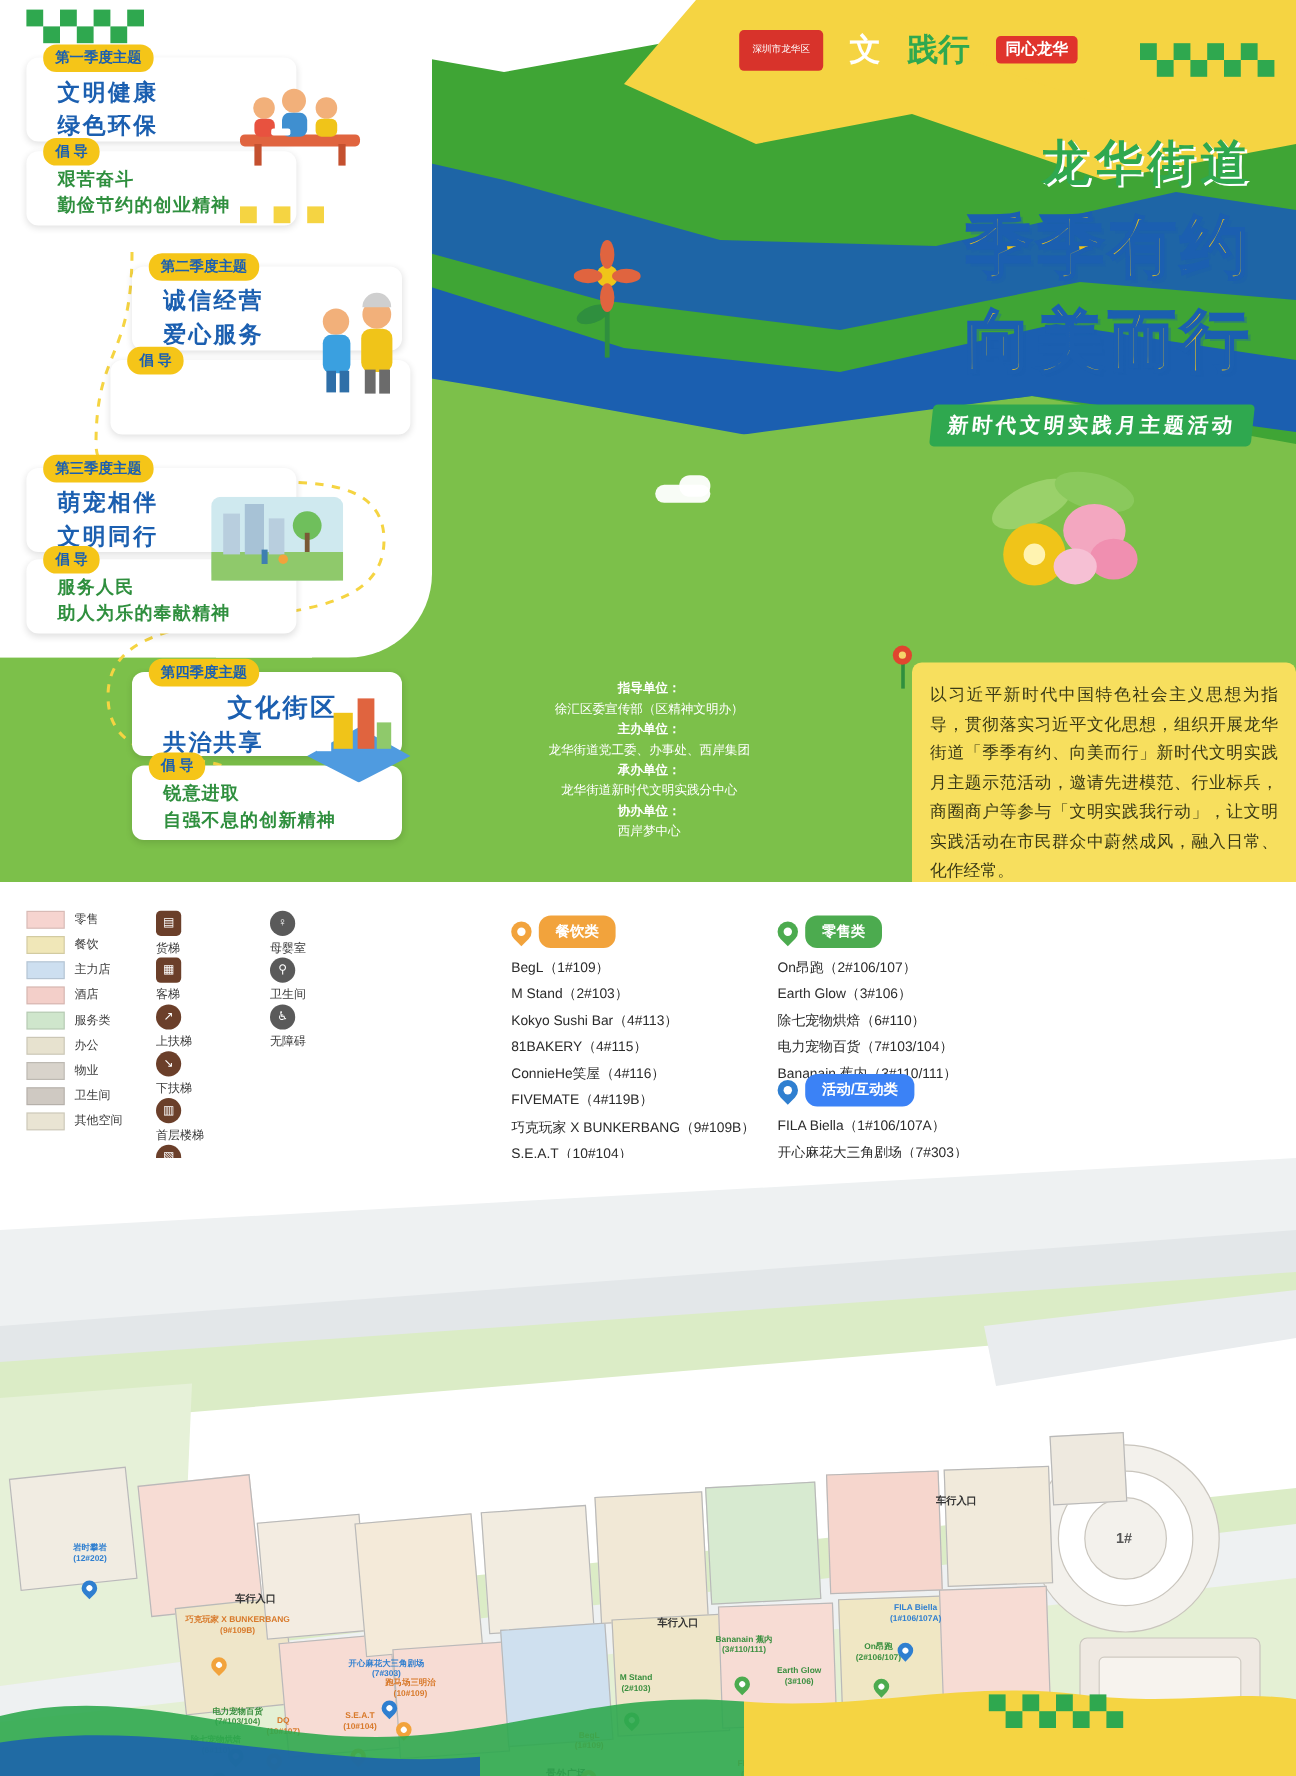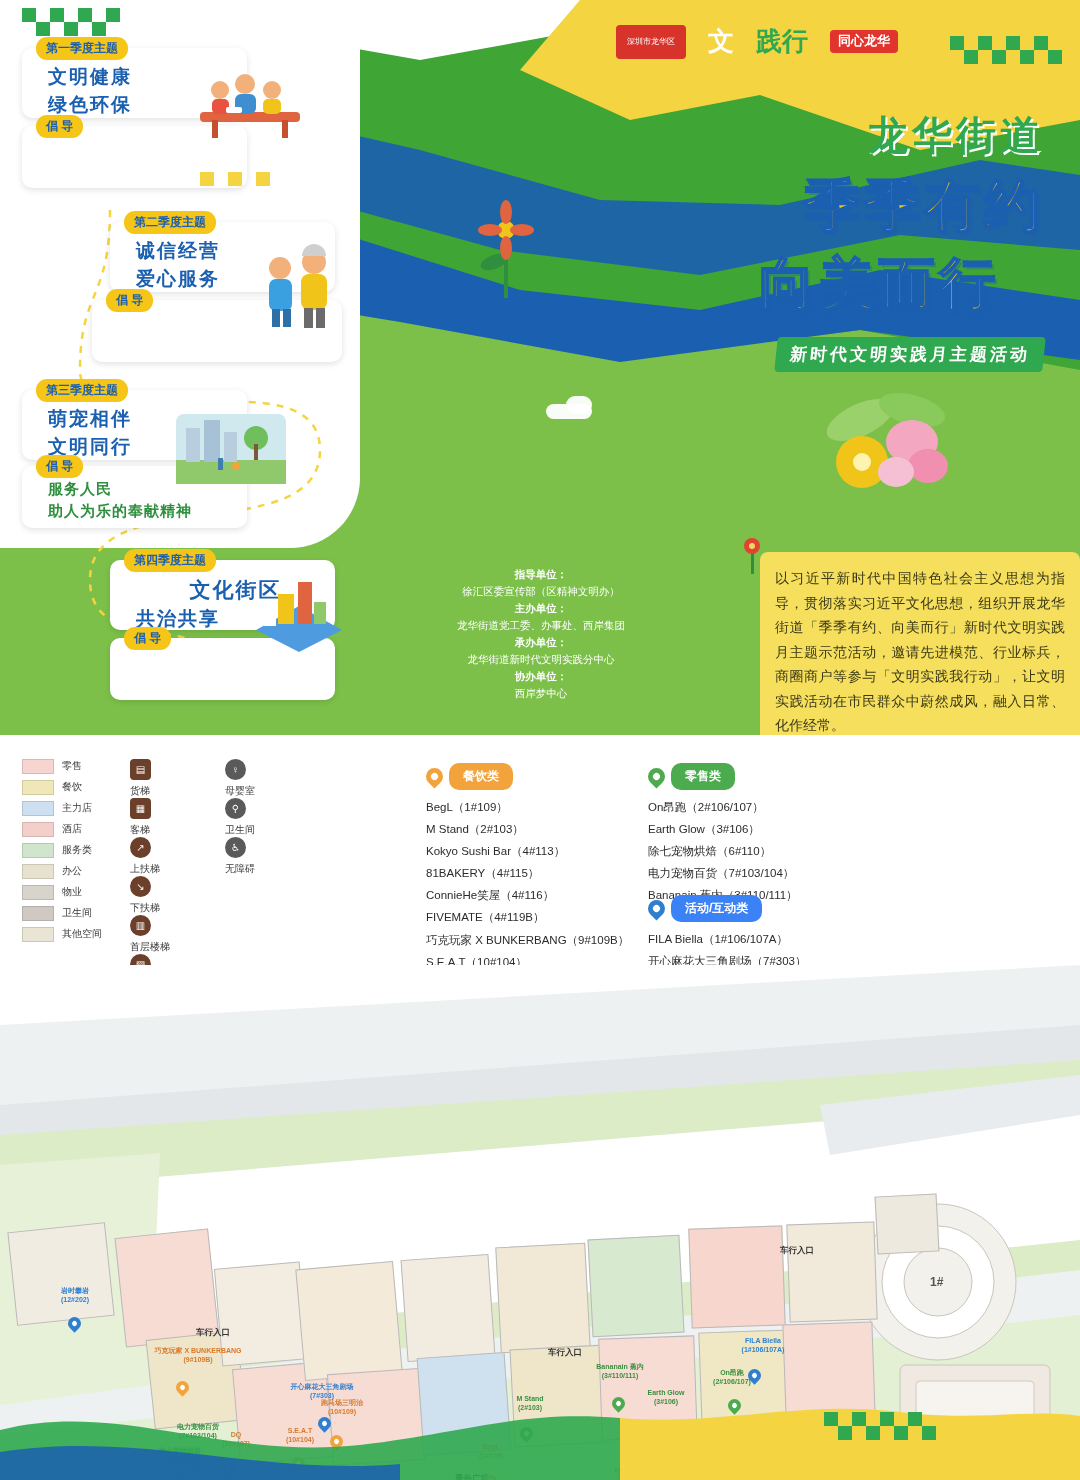--- a/index.html
+++ b/index.html
@@ -49,21 +49,21 @@
     text-align:center;color:#fff;font-size:8px;line-height:1.1;}
   .logo-cal{color:#fff;font-size:26px;font-weight:bold;font-family:"DejaVu Serif",serif;}
   .logo-red{background:#e0342c;color:#fff;font-size:13px;font-weight:bold;padding:4px 8px;border-radius:4px;line-height:1.1;text-align:center;}
 
   .title-wrap{position:absolute;right:36px;top:108px;width:330px;text-align:right;}
   .t1{font-size:40px;font-weight:bold;color:#2fa84f;letter-spacing:4px;
       text-shadow:2px 2px 0 #ffffff;font-family:"DejaVu Sans","Liberation Sans",sans-serif;}
   .t2{font-size:56px;font-weight:bold;color:#f0c419;letter-spacing:4px;margin-top:6px;
       -webkit-text-stroke:2px #1b5fb0;text-shadow:3px 3px 0 rgba(27,95,176,.35);}
   .t3{font-size:56px;font-weight:bold;color:#f0c419;letter-spacing:4px;margin-top:2px;
-      -webkit-text-stroke:2px #1b5fb0;text-shadow:3px 3px 0 rgba(27,95,176,.35);text-align:center;}
+      -webkit-text-stroke:2px #1b5fb0;text-shadow:3px 3px 0 rgba(27,95,176,.35);}
   .t4{display:inline-block;margin-top:14px;background:#2fa84f;color:#ffffff;font-size:17px;
       font-weight:bold;letter-spacing:3px;padding:6px 14px;border-radius:4px;
       transform:skewX(-6deg);}
 
   .org{position:absolute;left:426px;top:566px;width:230px;text-align:center;color:#ffffff;
        font-size:10.5px;line-height:1.62;}
   .org .bold{font-weight:bold;}
 
   .yellow-note{position:absolute;left:760px;top:552px;width:290px;background:#f7df5e;border-radius:8px;
        padding:14px 15px;color:#3a3a16;font-size:14px;line-height:1.75;text-align:justify;
@@ -177,20 +177,24 @@
 
     <div class="card" style="left:22px;top:48px;width:225px;height:70px;">
       <div class="season-tag">第一季度主题</div>
       <div style="padding:16px 0 0 26px;">
         <div class="c-line" style="font-size:19px;">文明健康</div>
         <div class="c-line" style="font-size:19px;margin-top:2px;">绿色环保</div>
       </div>
     </div>
     <div class="card2" style="left:22px;top:126px;width:225px;height:62px;">
       <div class="lead-tag">倡 导</div>
+      <div style="padding:14px 0 0 26px;">
+        <div class="c-line" style="font-size:15px;">艰苦奋斗</div>
+        <div class="c-line" style="font-size:15px;margin-top:3px;">勤俭节约的创业精神</div>
+      </div>
     </div>
     <div class="checker" style="--c:6;left:200px;top:172px;">
       <i style="background:#f5d442"></i>
         <i></i>
         <i style="background:#f5d442"></i>
         <i></i>
         <i style="background:#f5d442"></i>
         <i></i>
     </div>
 
@@ -222,20 +226,24 @@
 
     <div class="card" style="left:110px;top:560px;width:225px;height:70px;">
       <div class="season-tag">第四季度主题</div>
       <div style="padding:16px 0 0 26px;">
         <div class="c-line" style="font-size:21px;text-align:center;">文化街区</div>
         <div class="c-line" style="font-size:19px;margin-top:2px;">共治共享</div>
       </div>
     </div>
     <div class="card2" style="left:110px;top:638px;width:225px;height:62px;">
       <div class="lead-tag">倡 导</div>
+      <div style="padding:14px 0 0 26px;">
+        <div class="c-line" style="font-size:15px;">锐意进取</div>
+        <div class="c-line" style="font-size:15px;margin-top:3px;">自强不息的创新精神</div>
+      </div>
     </div>
 
     <svg class="illus" style="left:190px;top:60px;width:120px;height:80px;">
       <rect x="10" y="52" width="100" height="10" rx="4" fill="#e0643f"></rect>
       <rect x="22" y="60" width="6" height="18" fill="#c4502f"></rect>
         <rect x="92" y="60" width="6" height="18" fill="#c4502f"></rect>
       <circle cx="30" cy="30" r="9" fill="#f2b07a"></circle>
         <rect x="22" y="39" width="17" height="15" rx="5" fill="#e8523f"></rect>
       <circle cx="55" cy="24" r="10" fill="#f2b07a"></circle>
         <rect x="45" y="34" width="21" height="20" rx="6" fill="#3f8fd0"></rect>

